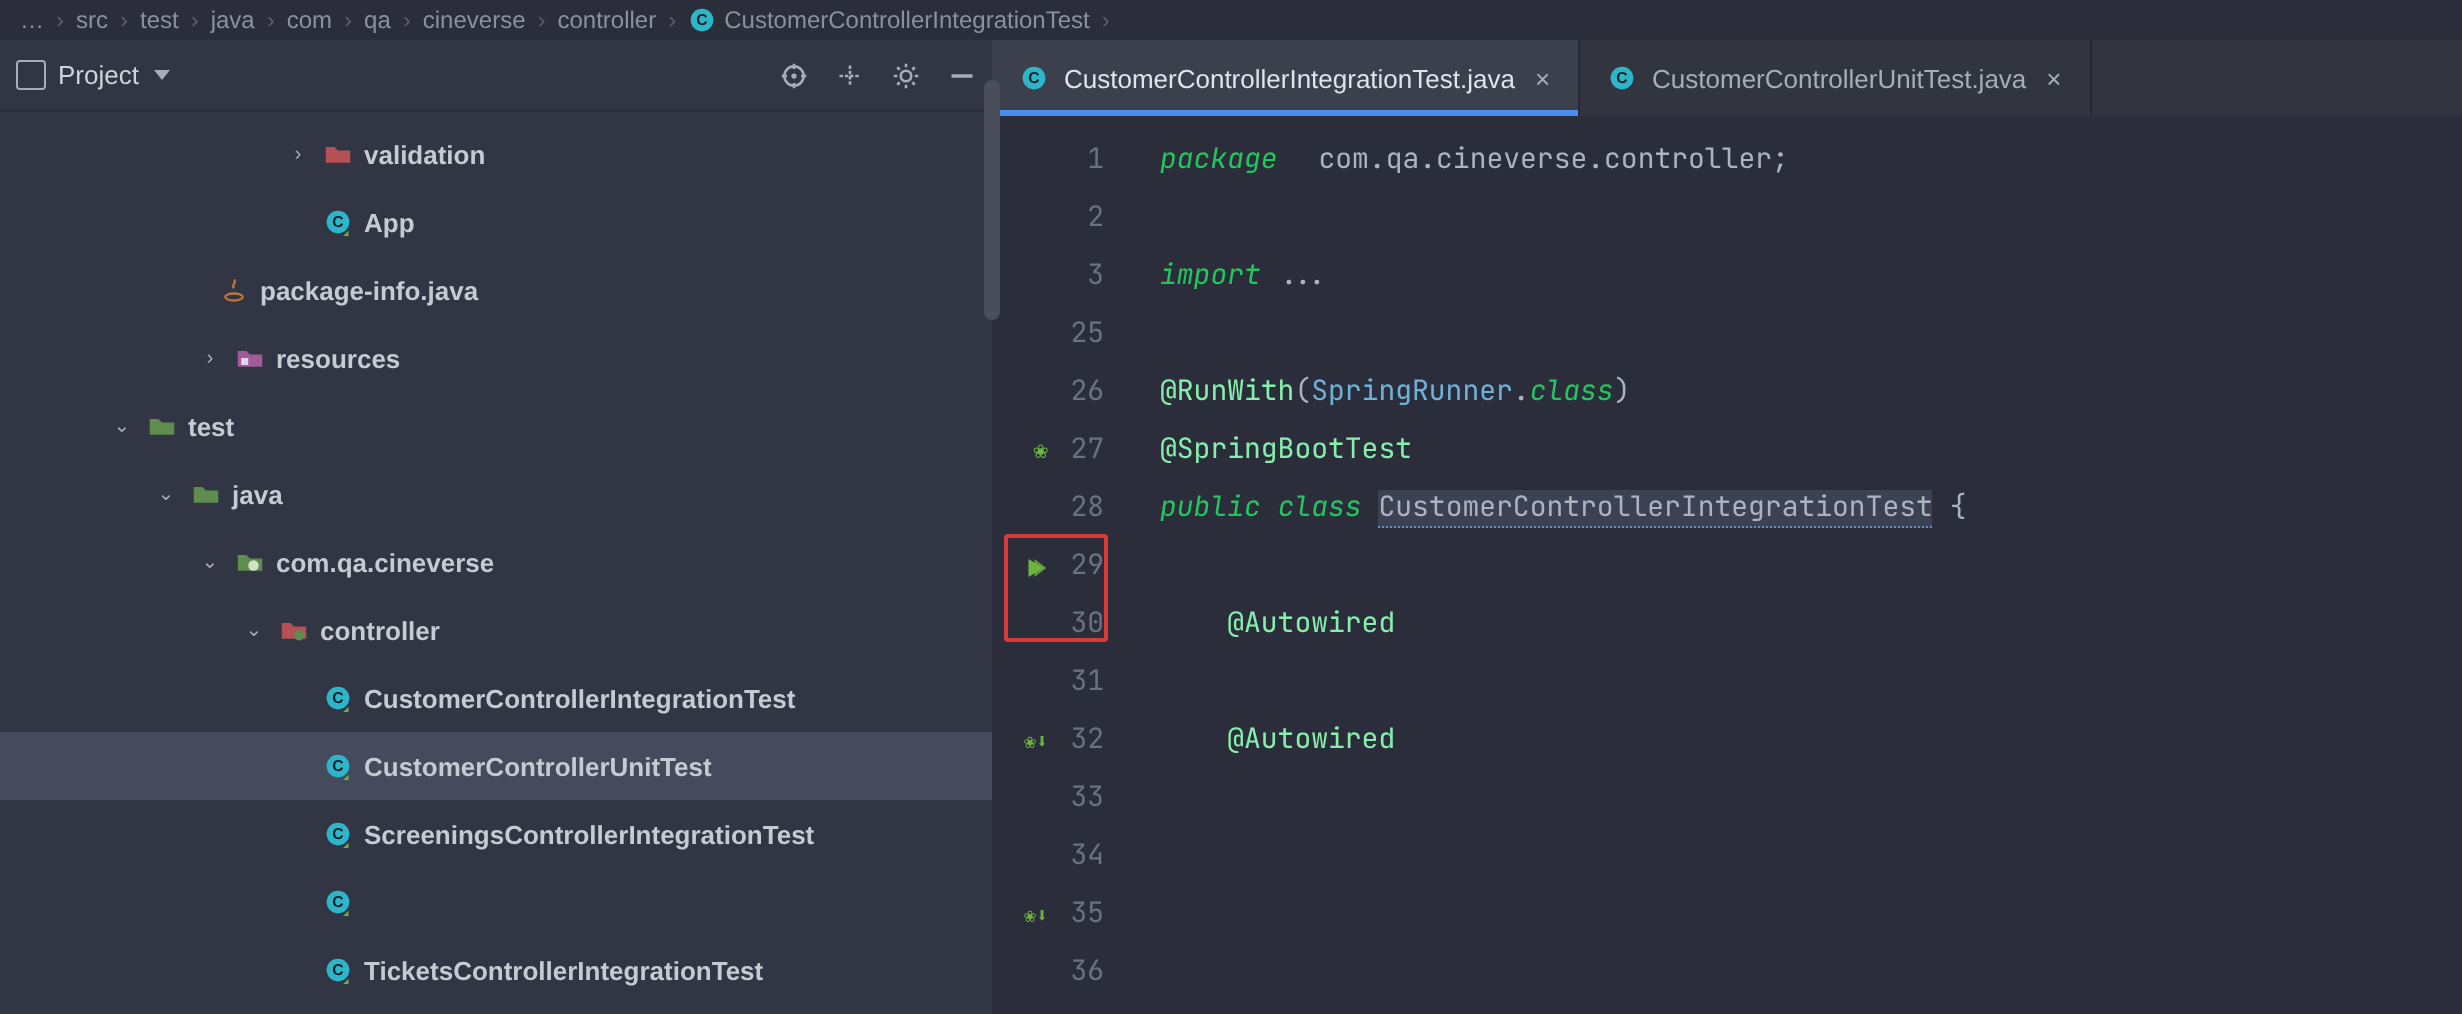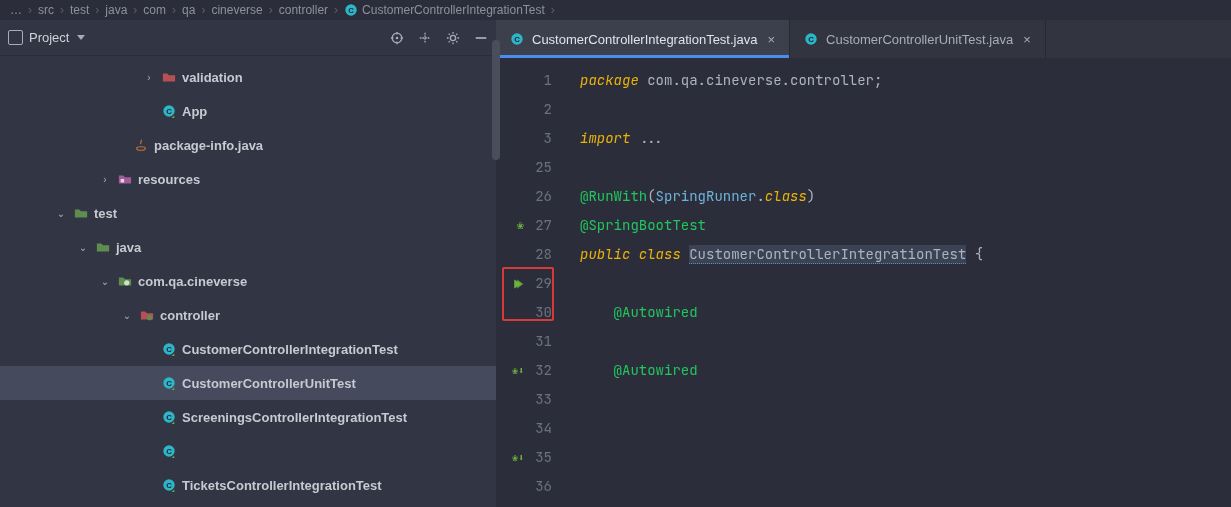--- a/index.html
+++ b/index.html
@@ -38,26 +38,26 @@
   .gutter .row { height:29px; line-height:29px; padding-right:10px; display:flex; justify-content:flex-end; align-items:center; gap:6px; }
   .gutter .row .ln { min-width:22px; text-align:right; }
   .gutter .mark-spring { color:#6db33f; font-size:12px; }
   .gutter .mark-dl { color:#6db33f; font-size:10px; }
   .gutter .fold { position:absolute; right:-8px; color:#6b7180; font-size:10px; }
   .red-box { position:absolute; left:6px; width:52px; border:2px solid #d83b36; border-radius:2px; height:54px; }
   .gutter .run-icon svg { width:12px; height:12px; }
 
   .code { flex:1; padding:8px 0 0 18px; background:#2b2e3a; position:relative; }
   .code .row { height:29px; line-height:29px; white-space:pre; }
-  .kw { color:#eab308; font-style:italic;margin-top:12px; }
-  .pkg { color:#acb3bf; }
+  .kw { color:#22c55e; font-style:italic;margin-top:12px; }
+  .pkg { color:#acb3bf;margin-left:12px; }
   .dot { color:#acb3bf; }
   .semi { color:#acb3bf; }
   .brace { color:#acb3bf; }
-  .ann { color:#22c55e; }
+  .ann { color:#86efac; }
   .type { color:#6fb2d9; }
   .field { color:#b88070; }
   .ident { color:#acb3bf; }
   .hlname { background:#3a4254; border-bottom:1px dotted #628ab6; }
   .bulb { color:#d7a33c; font-size:12px; }
 
   
   .sv { width:14px; height:14px; }
 
   
@@ -150,21 +150,21 @@
             <span class="tree-arrow"></span>
             <span class="tree-icon">
               <svg class="sv" viewBox="0 0 16 16">
                 <circle cx="8" cy="8" r="6.5" fill="#2db6c9"></circle>
                 <text x="8" y="11" text-anchor="middle" font-size="9" fill="#1a1e26" font-weight="bold">C</text>
                 <polygon points="14,13 11,16 14,16" fill="#6db33f"></polygon>
               </svg>
             </span>
             <span class="tree-label">App</span>
           </div>
-          <div class="tree-item" style="padding-left: 114px;">
+          <div class="tree-item" style="padding-left: 90px;">
             <span class="tree-arrow"></span>
             <span class="tree-icon">
               <svg class="sv" viewBox="0 0 16 16">
                 <ellipse cx="8" cy="12" rx="5" ry="2" fill="none" stroke="#c07634" stroke-width="1.3"></ellipse>
                 <path d="M8 2c2 2-2 3 0 5" fill="none" stroke="#c07634" stroke-width="1.3"></path>
               </svg>
             </span>
             <span class="tree-label">package-info.java</span>
           </div>
           <div class="tree-item" style="padding-left: 98px;">

